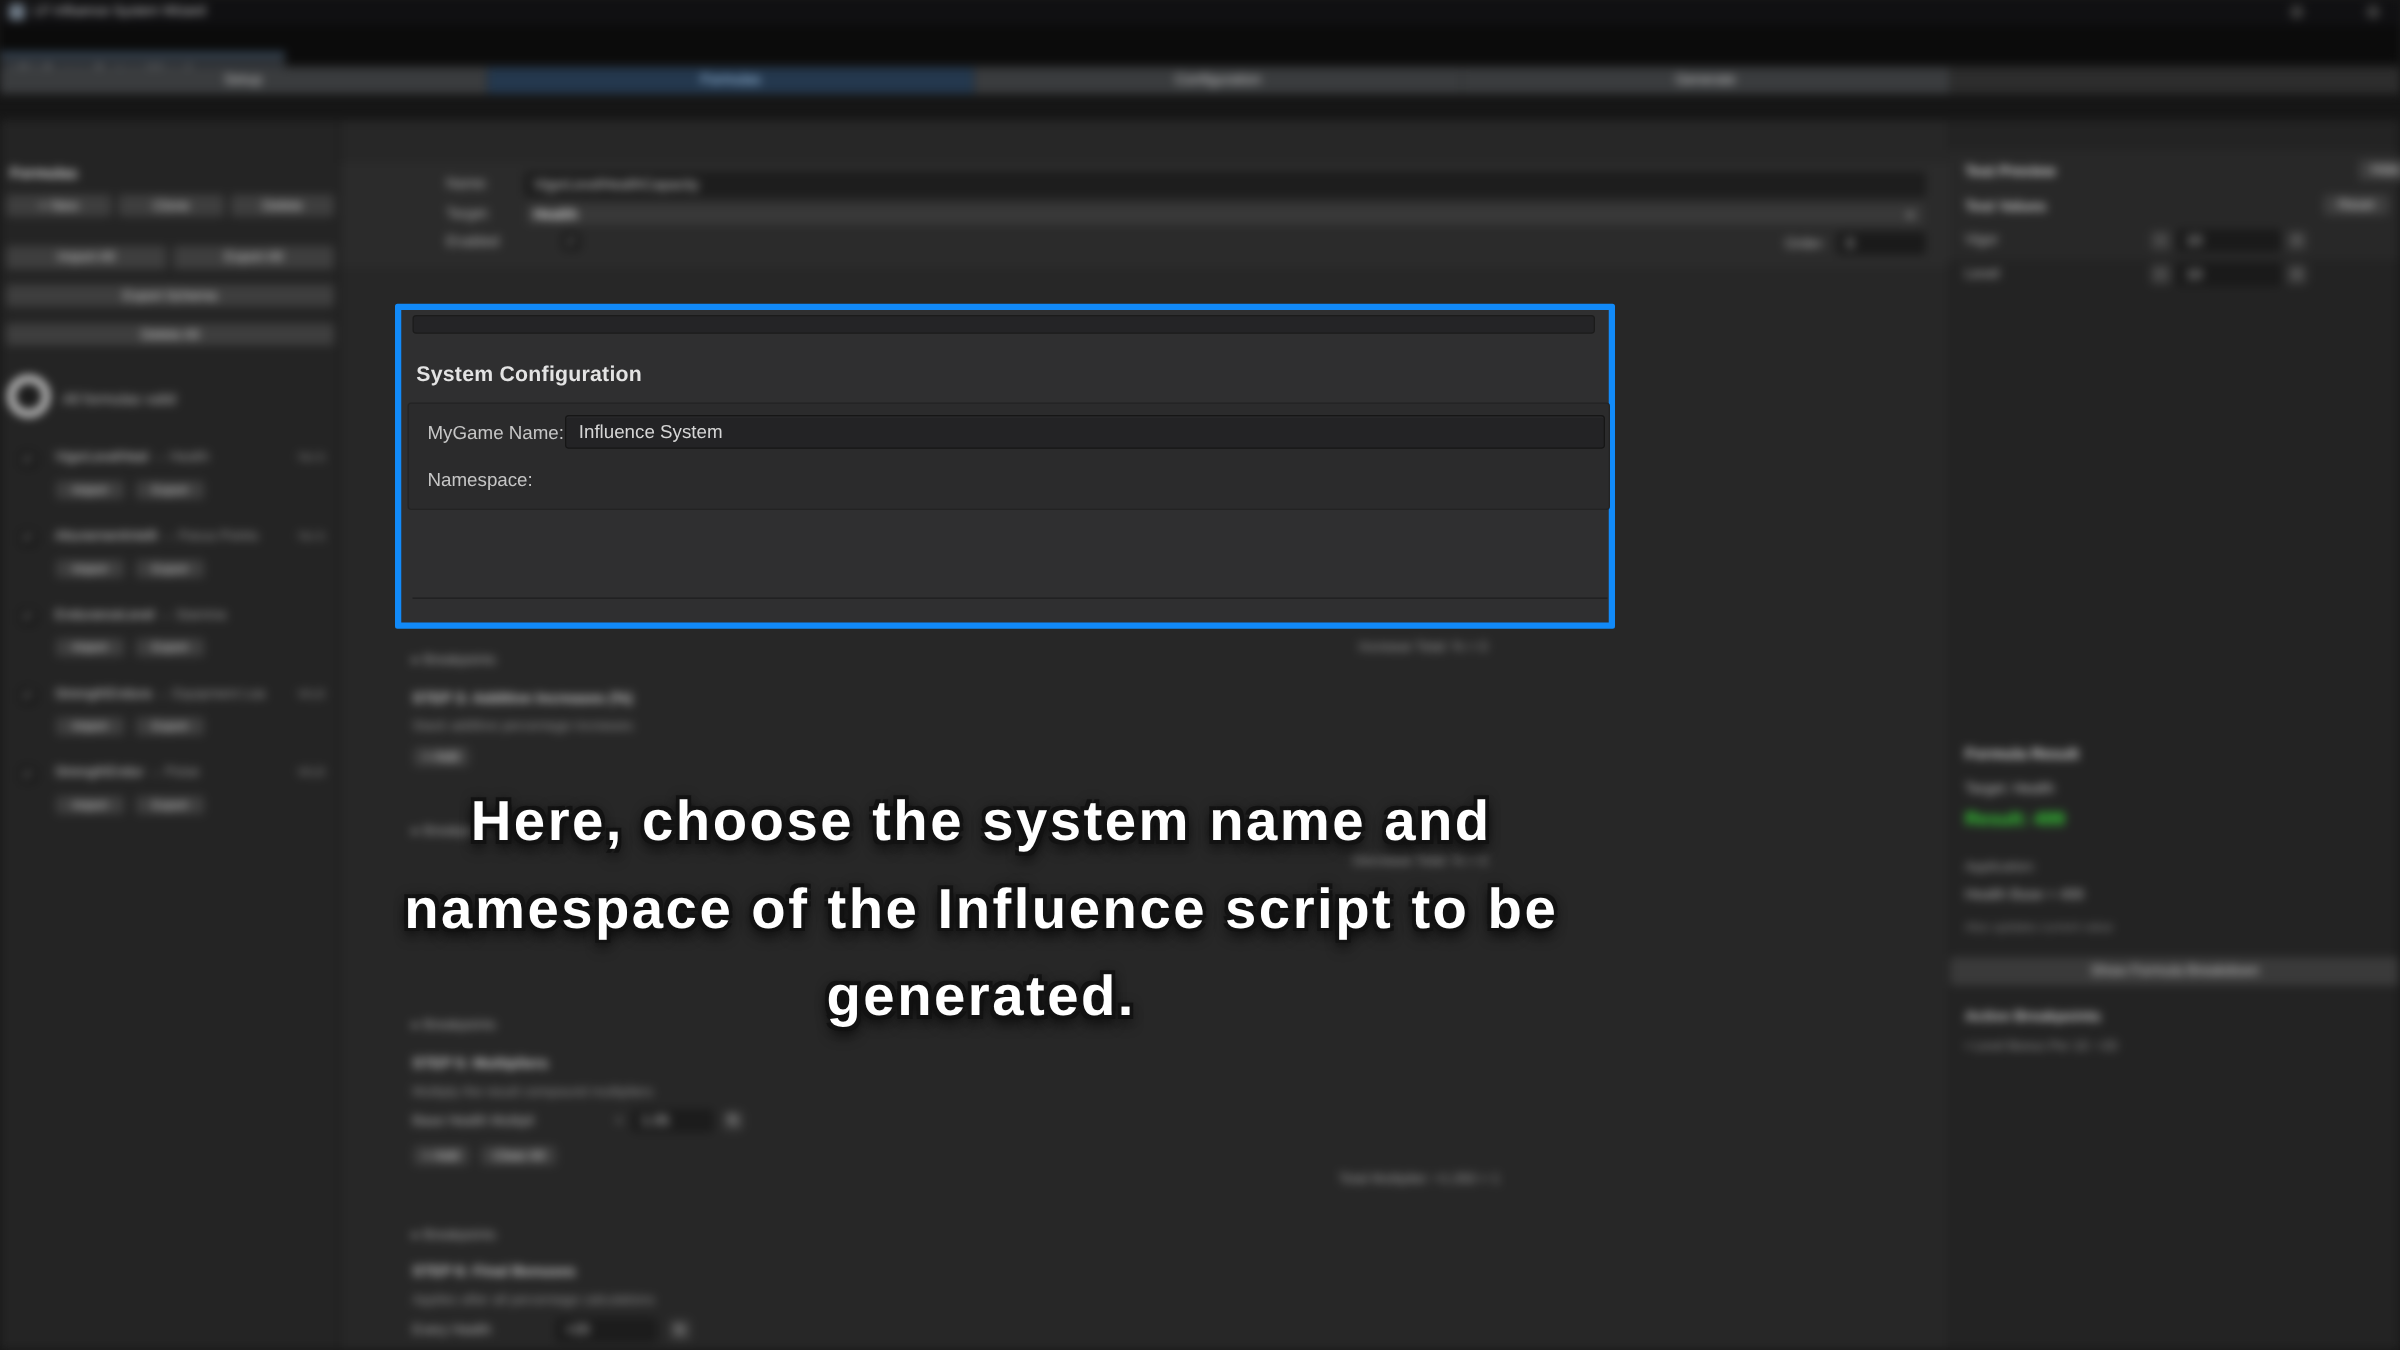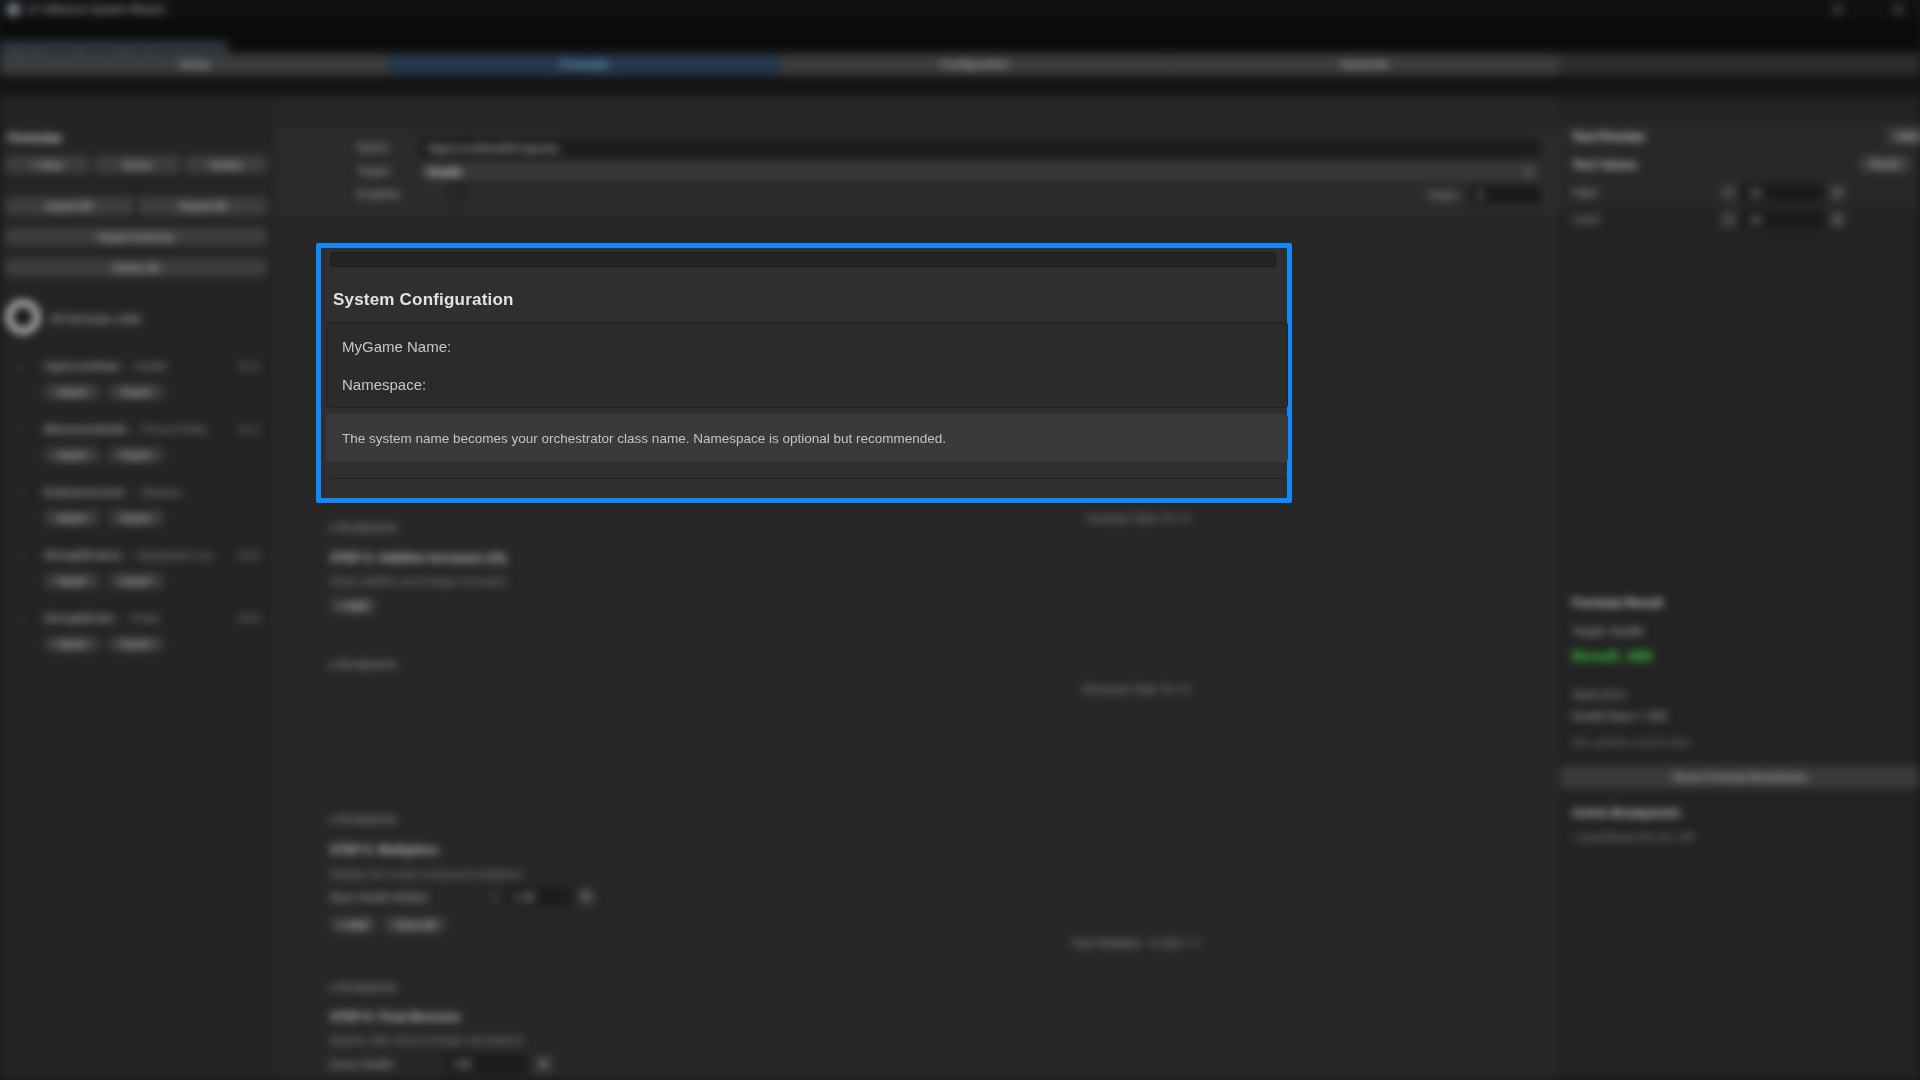--- a/index.html
+++ b/index.html
@@ -256,19 +256,24 @@
       <div class="a sec-title" style="left:1572px;top:806px;">Active Breakpoints</div>
       <div class="a" style="left:1572px;top:831px;font-size:10.5px;color:#949494;">• Level Bonus Per 10: +20</div>
     </div>
   </div>
 
   <div class="a popup">
     <div class="a sliver"></div>
     <div class="a hdr">System Configuration</div>
     <div class="a group"></div>
     <div class="a flabel" style="left:21px;top:90px;">MyGame Name:</div>
+    <div class="a finput" style="left:131px;top:84px;width:832px;height:27px;">Influence System</div>
     <div class="a flabel" style="left:21px;top:128px;">Namespace:</div>
-    <div class="a helpbox">The system name becomes your orchestrator class name. Namespace is optional but recommended.</div>
     <div class="a divider"></div>
   </div>
 
+  <div class="a caption">
+    <div>Here, choose the system name and</div>
+    <div>namespace of the Influence script to be</div>
+    <div>generated.</div>
+  </div>
 
 </div>
 
 </body></html>

